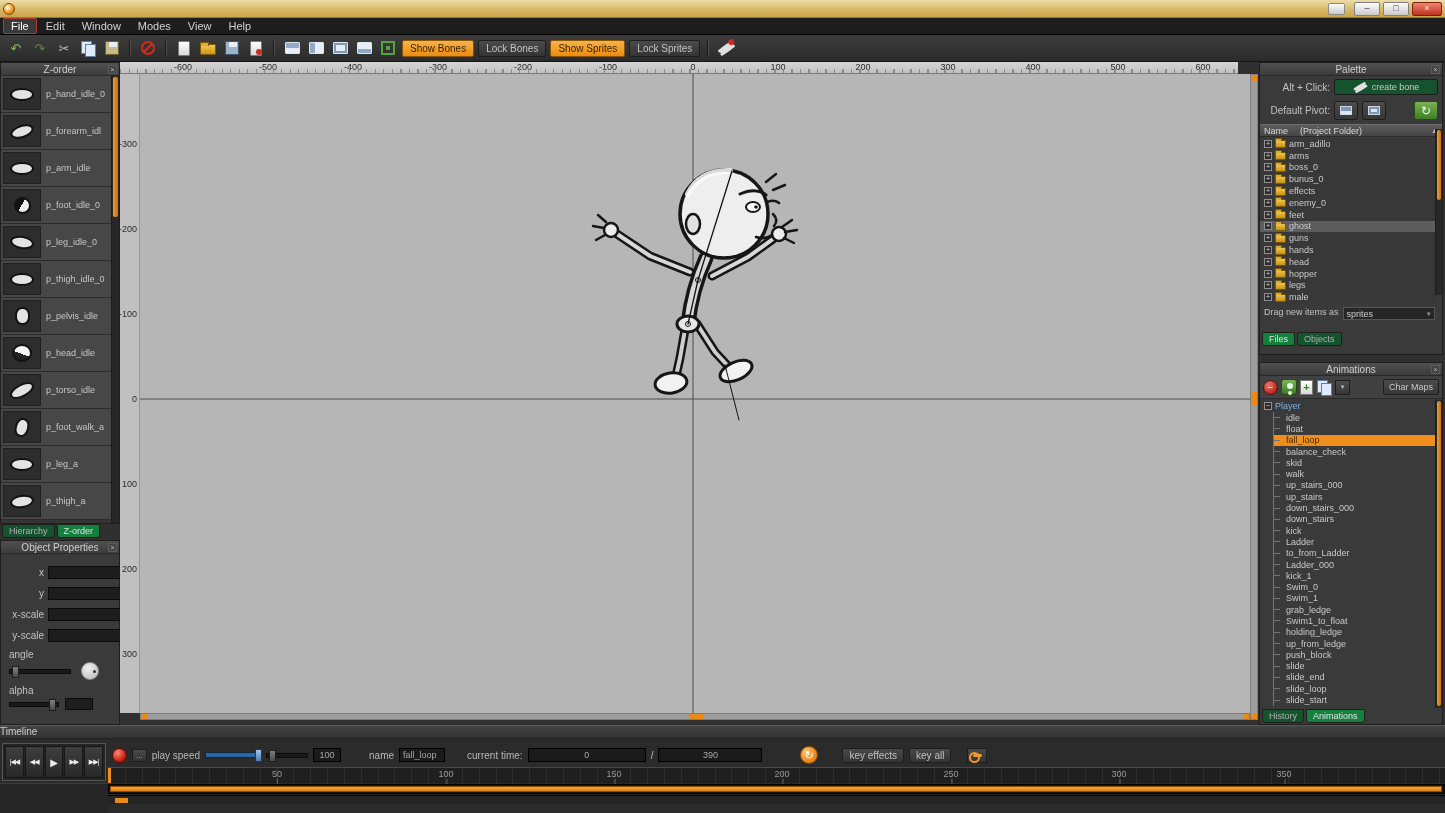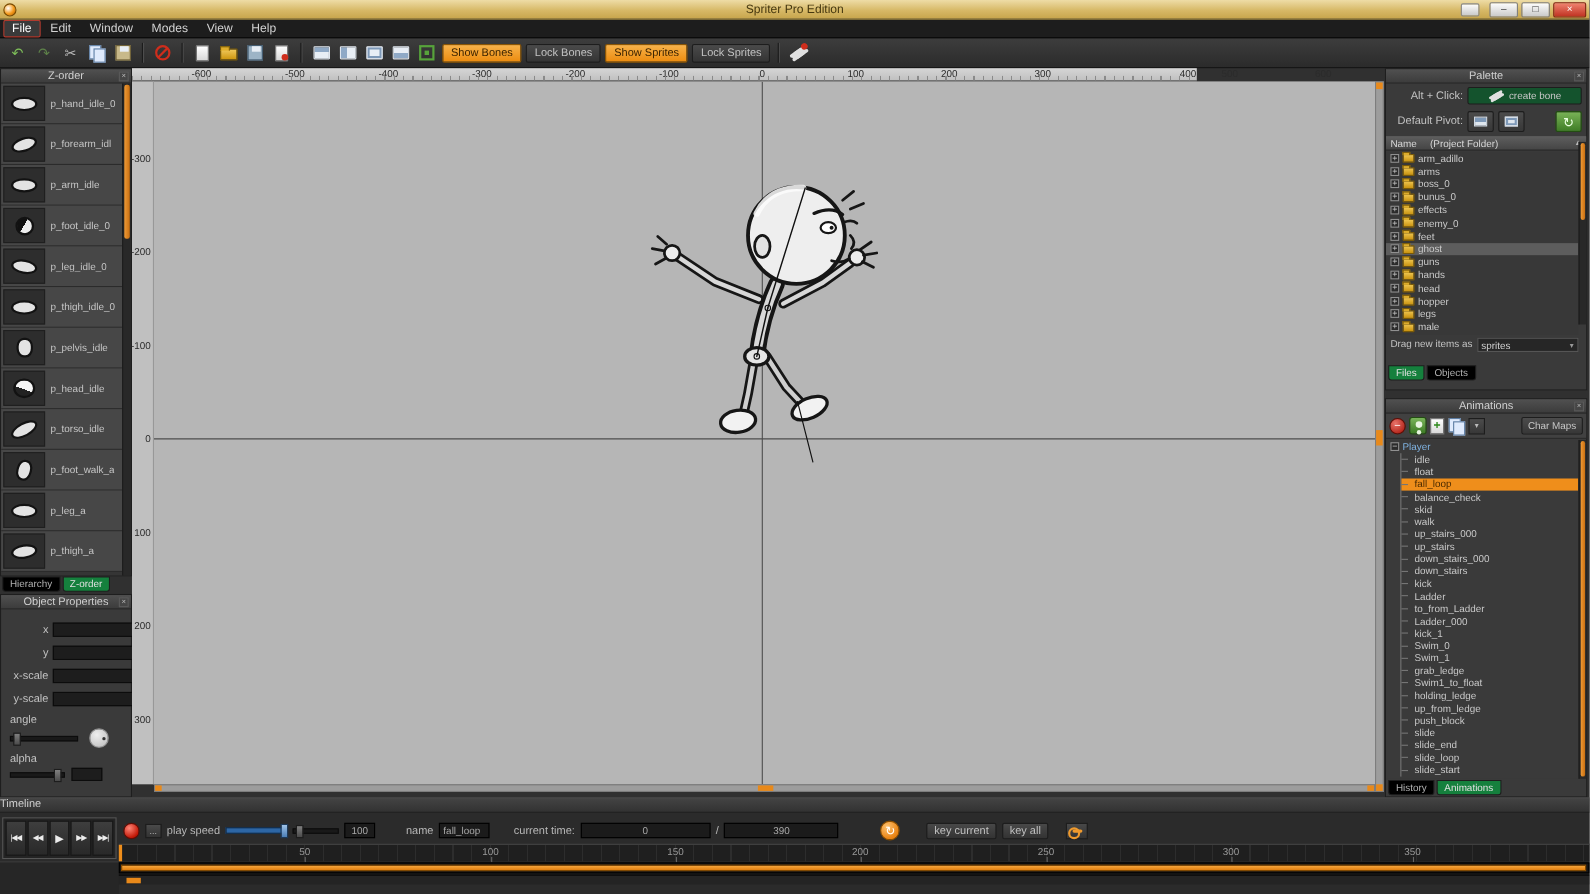--- a/index.html
+++ b/index.html
@@ -41,21 +41,21 @@
 .i-fit::after{content:"";position:absolute;left:3px;top:3px;width:4px;height:4px;background:#57a33b}
 .i-bone{width:15px;height:5px;background:#e0e0e0;border-radius:3px;position:relative;transform:rotate(-35deg);box-shadow:-2px -2px 0 -1px #e0e0e0,-2px 2px 0 -1px #e0e0e0,2px -2px 0 -1px #e0e0e0,2px 2px 0 -1px #e0e0e0}
 .i-bone.red::after{content:"";position:absolute;right:-3px;top:-3px;width:6px;height:6px;border-radius:50%;background:#cf2d1c}
 .tbtn{height:17px;padding:0 7px;display:flex;align-items:center;font-size:10px;border-radius:2px;border:1px solid #1d1d1d;background:linear-gradient(#4a4a4a,#343434);color:#c2c2c2}
 .tbtn.on{background:linear-gradient(#f7b24a,#ec8c10);border-color:#8a5505;color:#3b2300}
 
 .panel{position:absolute;background:#3a3a3a;border:1px solid #1e1e1e}
 .phead{height:13px;background:linear-gradient(#505050,#3c3c3c);border-bottom:1px solid #292929;display:flex;align-items:center;justify-content:center;position:relative;font-size:10px;color:#d0d0d0}
 .pclose{position:absolute;right:2px;top:2px;width:9px;height:9px;font-size:7px;line-height:8px;text-align:center;color:#bbb;border:1px solid #5a5a5a;background:#454545}
 .tabs{position:absolute;left:2px;display:flex;gap:2px}
-.tab{padding:1px 6px;font-size:9px;background:#000000;border:1px solid #1e1e1e;color:#b0b0b0;border-radius:0 0 3px 3px}
+.tab{padding:1px 6px;font-size:9px;background:#14532d;border:1px solid #1e1e1e;color:#b0b0b0;border-radius:0 0 3px 3px}
 .tab.active{background:#15803d;color:#e0e0e0}
 
 .z-panel{left:0;top:62px;width:120px;height:462px}
 .z-list{position:absolute;left:0;top:13px;right:8px;bottom:0;background:#353535;overflow:hidden}
 .z-item{height:37px;background:#474747;border-bottom:1px solid #2b2b2b;display:flex;align-items:center}
 .z-thumb{width:38px;height:32px;margin:2px;background:#2d2d2d;border:1px solid #1f1f1f;display:flex;align-items:center;justify-content:center;flex:none}
 .z-shape{width:24px;height:13px;background:#e3e3e3;border:2px solid #121212;border-radius:50%}
 .z-item:nth-child(2) .z-shape{transform:rotate(-18deg)}
 .z-item:nth-child(4) .z-shape{width:17px;height:17px;background:linear-gradient(120deg,#111 45%,#eee 45%)}
 .z-item:nth-child(5) .z-shape{transform:rotate(10deg)}
@@ -76,21 +76,21 @@
 .prop-wrap{display:flex;flex:1;height:13px}
 .prop-input{flex:1;min-width:0;height:13px;background:#1d1d1d;border:1px solid #0c0c0c;color:#bbb;font-size:9px;padding:0 2px;font-family:"Liberation Sans",sans-serif}
 .spin{width:8px;height:13px;display:flex;flex-direction:column;gap:1px;margin-left:1px;flex:none}
 .spin i{flex:1;background:linear-gradient(#616161,#3d3d3d);border:1px solid #1f1f1f}
 .small-label{font-size:10px;color:#c2c2c2;padding:3px 0 0 8px}
 .slider{height:5px;background:#191919;border:1px solid #0c0c0c;position:relative}
 .slider .handle{position:absolute;top:-4px;width:7px;height:12px;background:linear-gradient(#808080,#4a4a4a);border:1px solid #1d1d1d}
 .dial{width:18px;height:18px;border-radius:50%;border:1px solid #909090;background:radial-gradient(circle at 38% 32%,#efefef,#b9b9b9);position:relative}
 .dial::after{content:"";position:absolute;right:2px;top:7px;width:3px;height:3px;border-radius:50%;background:#333}
 
-.hruler{position:absolute;left:120px;top:62px;width:968px;height:12px;background:linear-gradient(#d6d6d6,#c0c0c0);border-bottom:1px solid #7c7c7c;font-size:9px;color:#2b2b2b}
+.hruler{position:absolute;left:120px;top:62px;width:1118px;height:12px;background:linear-gradient(#d6d6d6,#c0c0c0);border-bottom:1px solid #7c7c7c;font-size:9px;color:#2b2b2b}
 .hruler::after{content:"";position:absolute;left:0;right:0;bottom:0;height:4px;background:repeating-linear-gradient(to right,#8a8a8a 0 1px,transparent 1px 8.5px)}
 .hruler span{position:absolute;top:0;transform:translateX(-50%)}
 .vruler{position:absolute;left:120px;top:74px;width:20px;height:639px;background:#c0c0c0;border-right:1px solid #989898;font-size:9px;color:#2b2b2b}
 .vruler span{position:absolute;right:2px;transform:translateY(-50%)}
 .canvas{position:absolute;left:140px;top:74px;width:1110px;height:639px;background:#b6b6b6;overflow:hidden}
 .hscroll{position:absolute;left:140px;top:713px;width:1110px;height:7px;background:#9d9d9d;border:1px solid #7d7d7d}
 .vscroll{position:absolute;left:1250px;top:74px;width:8px;height:646px;background:#9d9d9d;border:1px solid #7d7d7d}
 .sb-arrow{position:absolute;background:#e8891a}
 .hscroll .sb-arrow{top:0;bottom:0;width:6px}
 .vscroll .sb-arrow{left:0;right:0;height:6px}
@@ -167,21 +167,20 @@
 .tl-scroll .bar{position:absolute;left:1px;top:1px;bottom:1px;right:2px;background:linear-gradient(#f8a83e,#e07d0e);border:1px solid #8a4e00}
 .tl-bottom{position:absolute;left:108px;top:69px;right:0;height:9px;background:#242424;border-top:1px solid #000}
 .tl-bottom .sq{position:absolute;left:7px;top:2px;width:13px;height:5px;background:#e8891a}
 .tl-corner{position:absolute;left:0;top:57px;width:108px;bottom:0;background:#262626;border-top:1px solid #3d3d3d}
 </style>
 </head>
 <body>
 
 <div class="titlebar">
   <div class="tb-logo"></div>
-  <div class="tb-title">Spriter Pro Edition</div>
   <div class="tb-right">
     <div class="tb-panelbtn"></div>
     <div class="tb-btn">–</div>
     <div class="tb-btn">□</div>
     <div class="tb-btn close">×</div>
   </div>
 </div>
 
 <div class="menubar">
   <div class="menu-item active">File</div>
@@ -400,21 +399,21 @@
   <span style="left:63px">-600</span>
   <span style="left:148px">-500</span>
   <span style="left:233px">-400</span>
   <span style="left:318px">-300</span>
   <span style="left:403px">-200</span>
   <span style="left:488px">-100</span>
   <span style="left:573px">0</span>
   <span style="left:658px">100</span>
   <span style="left:743px">200</span>
   <span style="left:828px">300</span>
-  <span style="left:960px">400</span>
+  <span style="left:913px">400</span>
   <span style="left:998px">500</span>
   <span style="left:1083px">600</span>
 </div>
 <div class="vruler">
   <span style="top:70px">-300</span>
   <span style="top:155px">-200</span>
   <span style="top:240px">-100</span>
   <span style="top:325px">0</span>
   <span style="top:410px">100</span>
   <span style="top:495px">200</span>
@@ -749,21 +748,21 @@
     <span class="tl-label">name</span>
     <input class="tl-input" style="width: 46px;" value="fall_loop">
     <span style="width:12px"></span>
     <span class="tl-label">current time:</span>
     <input class="tl-input" style="width: 118px; text-align: center;" value="0">
     <span class="tl-label">/</span>
     <input class="tl-input" style="width: 104px; text-align: center;" value="390">
     <span style="width:28px"></span>
     <div class="loop-btn">↻</div>
     <span style="width:14px"></span>
-    <div class="key-btn">key current</div>
+    <div class="key-btn">key effects</div>
     <div class="key-btn">key all</div>
     <span style="width:6px"></span>
     <div class="keyicon-btn">
         <i></i>
       </div>
   </div>
   <div class="tl-ruler">
     <div class="playhead"></div>
     <span class="tick" style="left:169px">50</span>
     <span class="tick" style="left:338px">100</span>

